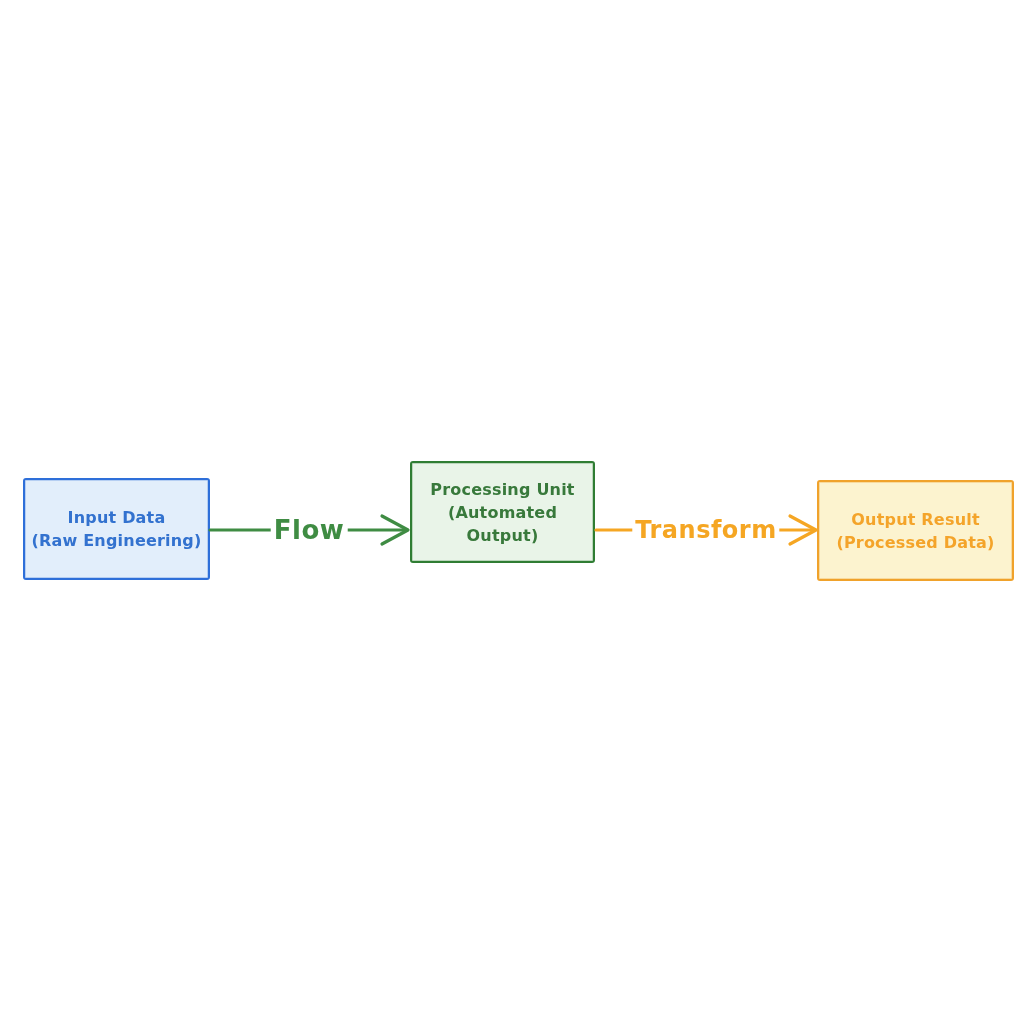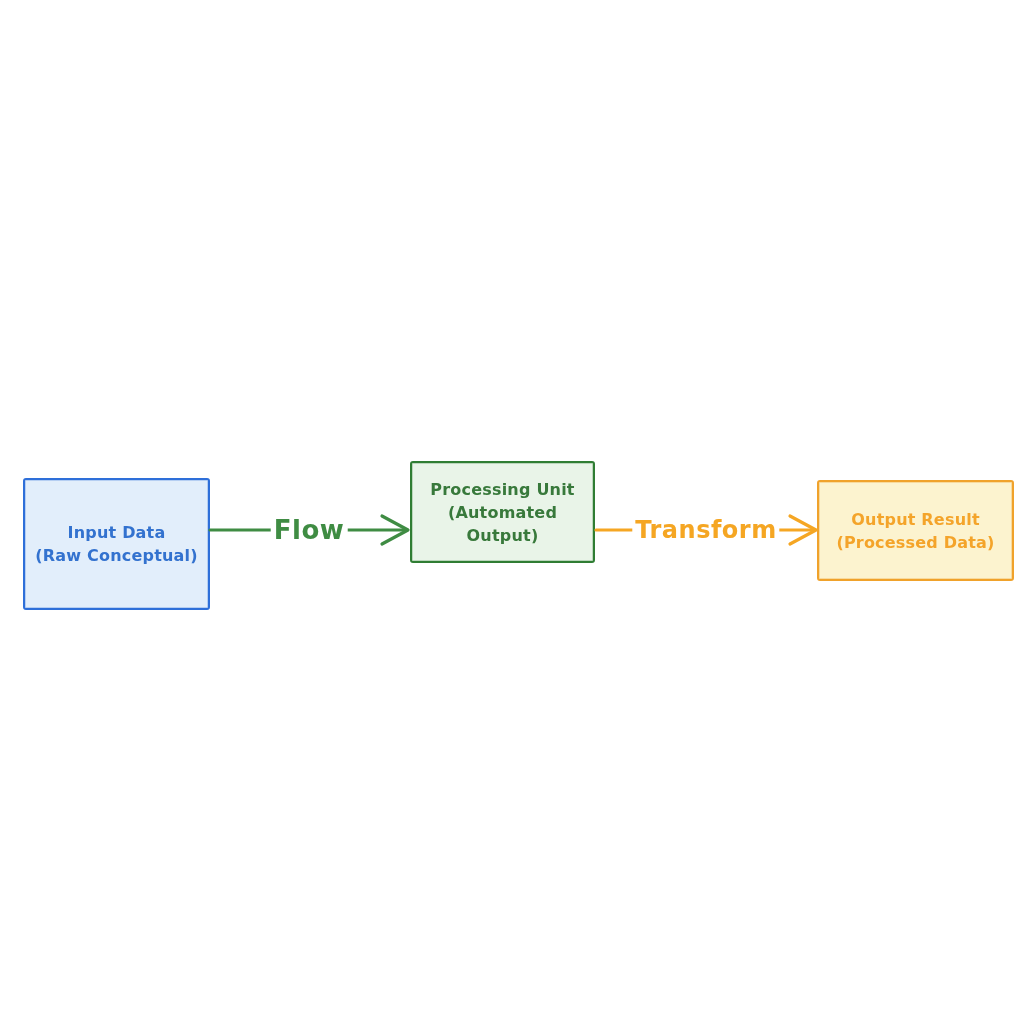--- a/index.html
+++ b/index.html
@@ -39,21 +39,21 @@
     align-items: center;
     justify-content: center;
     text-align: center;
     font-size: 16px;
     font-weight: 600;
     line-height: 23px;
     border-radius: 3px;
     letter-spacing: 0.2px;
   }
   .node-input {
-    left: 23px; top: 478px; width: 187px; height: 132px;
+    left: 23px; top: 478px; width: 187px; height: 102px;
     background: var(--blue-fill, #e2eefb);
     border: 2.5px solid var(--blue-border, #2e6fd9);
     box-shadow: inset 0 0 0 1px rgba(46,111,217,0.25);
     color: var(--blue-text, #3372cf);
   }
   .node-processing {
     left: 410px; top: 461px; width: 185px; height: 102px;
     background: var(--green-fill, #e9f4e8);
     border: 2.5px solid var(--green-border, #2f7d33);
     box-shadow: inset 0 0 0 1px rgba(47,125,51,0.25);
@@ -97,21 +97,21 @@
   }
 </style>
 </head>
 <body>
 
 <div class="canvas">
 
 
   <div class="node node-input">
     <div>Input Data</div>
-    <div>(Raw Conceptual)</div>
+    <div>(Raw Engineering)</div>
   </div>
 
   <svg class="edge-svg flow" viewBox="0 0 200 50">
     <line class="edge-line-green" x1="0" y1="25" x2="194" y2="25"></line>
     <polyline class="edge-line-green" points="172,11 198,25 172,39"></polyline>
   </svg>
   <span class="edge-label flow">Flow</span>
 
   <div class="node node-processing">
     <div>Processing Unit</div>

